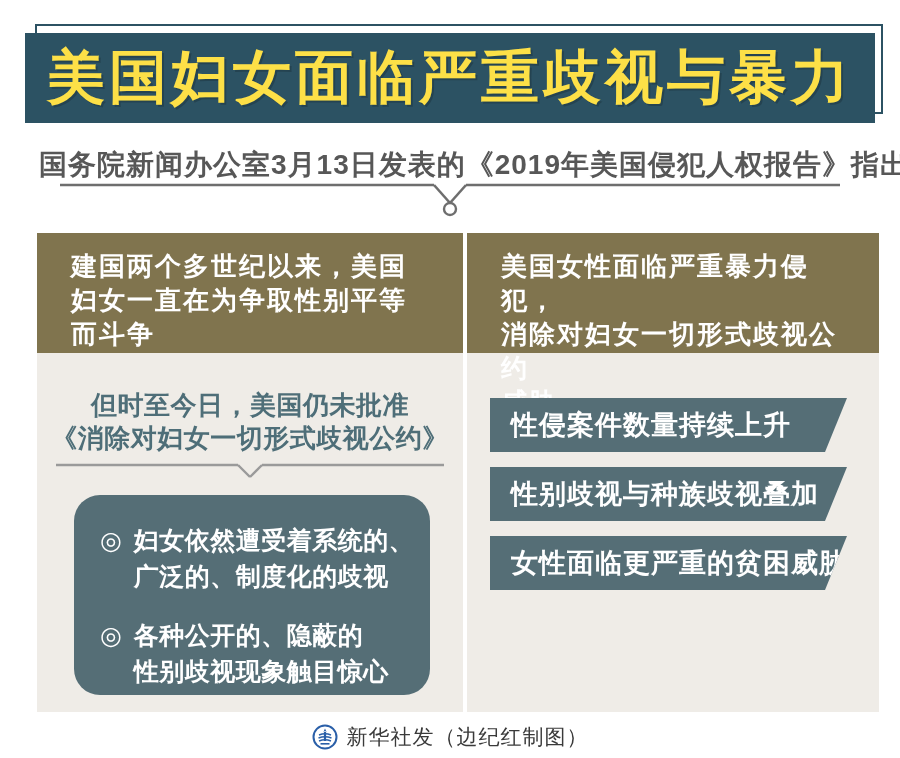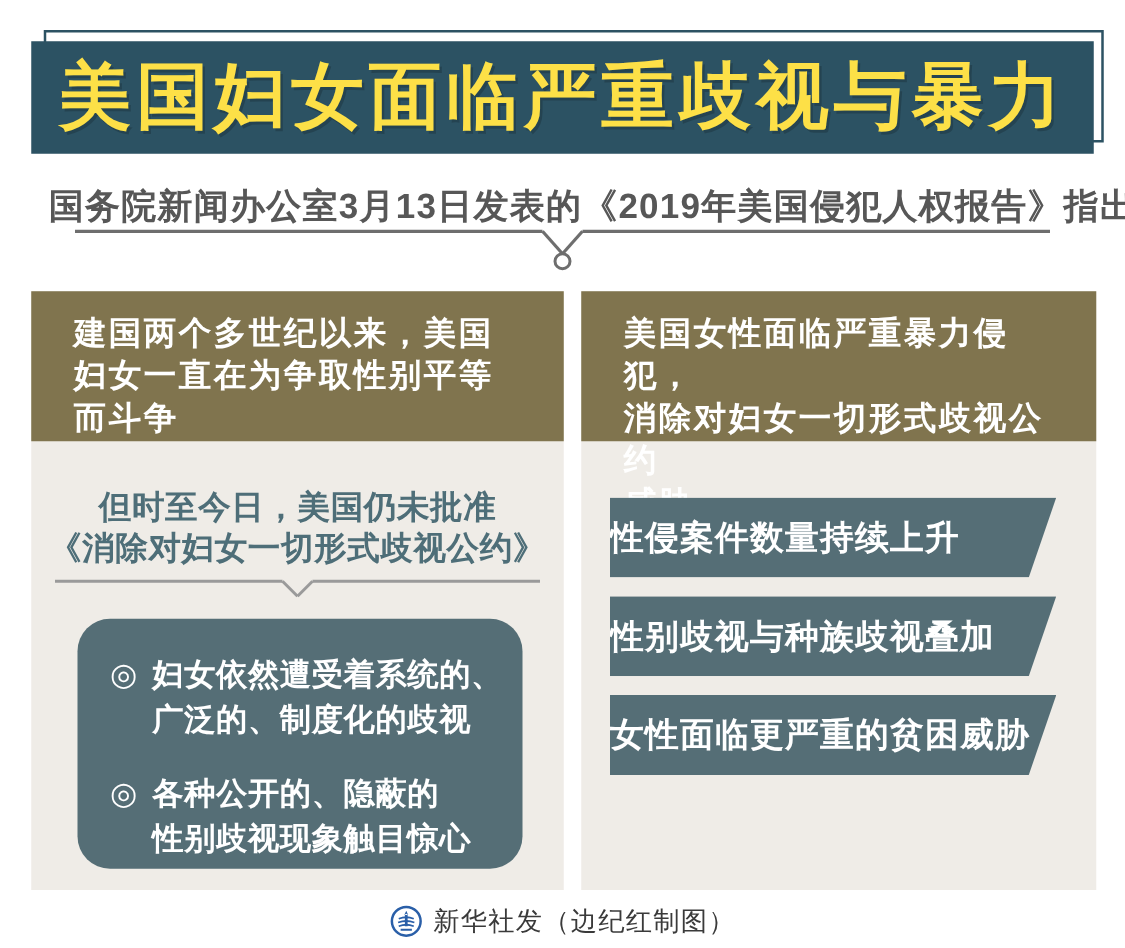--- a/index.html
+++ b/index.html
@@ -27,22 +27,22 @@
 
   
   .subtitle{
     position:absolute;top:146px;left:0;width:900px;text-align:center;
     font-size:28px;font-weight:bold;color:#575757;letter-spacing:1px;white-space:nowrap;padding-left:24px;
   }
   .subtitle-divider{position:absolute;left:60px;top:183px;width:780px;height:36px;}
 
   
   .columns{
-    position:absolute;left:25px;top:233px;width:852px;height:479px;
-    display:flex;gap:14px;
+    position:absolute;left:37px;top:233px;width:852px;height:479px;
+    display:flex;gap:4px;
   }
   .col{background:#efece7;position:relative;}
   .col-left{width:426px;}
   .col-right{width:412px;}
   .col-header{
     background:#80744e;height:120px;box-sizing:border-box;
     padding:17px 26px 0 34px;color:#ffffff;
     font-family:"Liberation Serif","DejaVu Serif",serif;
     font-size:26px;font-weight:bold;letter-spacing:2px;line-height:34px;
   }
@@ -64,23 +64,23 @@
     font-size:25px;font-weight:bold;line-height:36px;flex:0 0 auto;
   }
   .bullet .bullet-text{
     font-size:25px;font-weight:bold;line-height:36px;letter-spacing:0.5px;
   }
   .bullet .bullet-text span{display:block;white-space:nowrap;}
 
   
   .bars{margin-top:45px;}
   .bar{
-    height:64px;width:357px;margin:0 0 15px 23px;background:#556e76;
+    height:54px;width:357px;margin:0 0 15px 23px;background:#556e76;
     clip-path:polygon(0 0,100% 0,calc(100% - 22px) 100%,0 100%);
-    display:flex;align-items:center;box-sizing:border-box;
+    display:flex;align-items:center;box-sizing:border-box;padding-left:21px;
     color:#ffffff;font-size:27px;font-weight:bold;letter-spacing:1px;white-space:nowrap;text-align:center;
   }
 
   
   .footer{
     position:absolute;left:0;top:720px;width:900px;height:34px;
     display:flex;align-items:center;justify-content:center;gap:9px;
   }
   .footer .credit{color:#3a3a3a;font-size:21px;letter-spacing:1px;white-space:nowrap;}
   .logo{width:26px;height:26px;flex:0 0 auto;}

